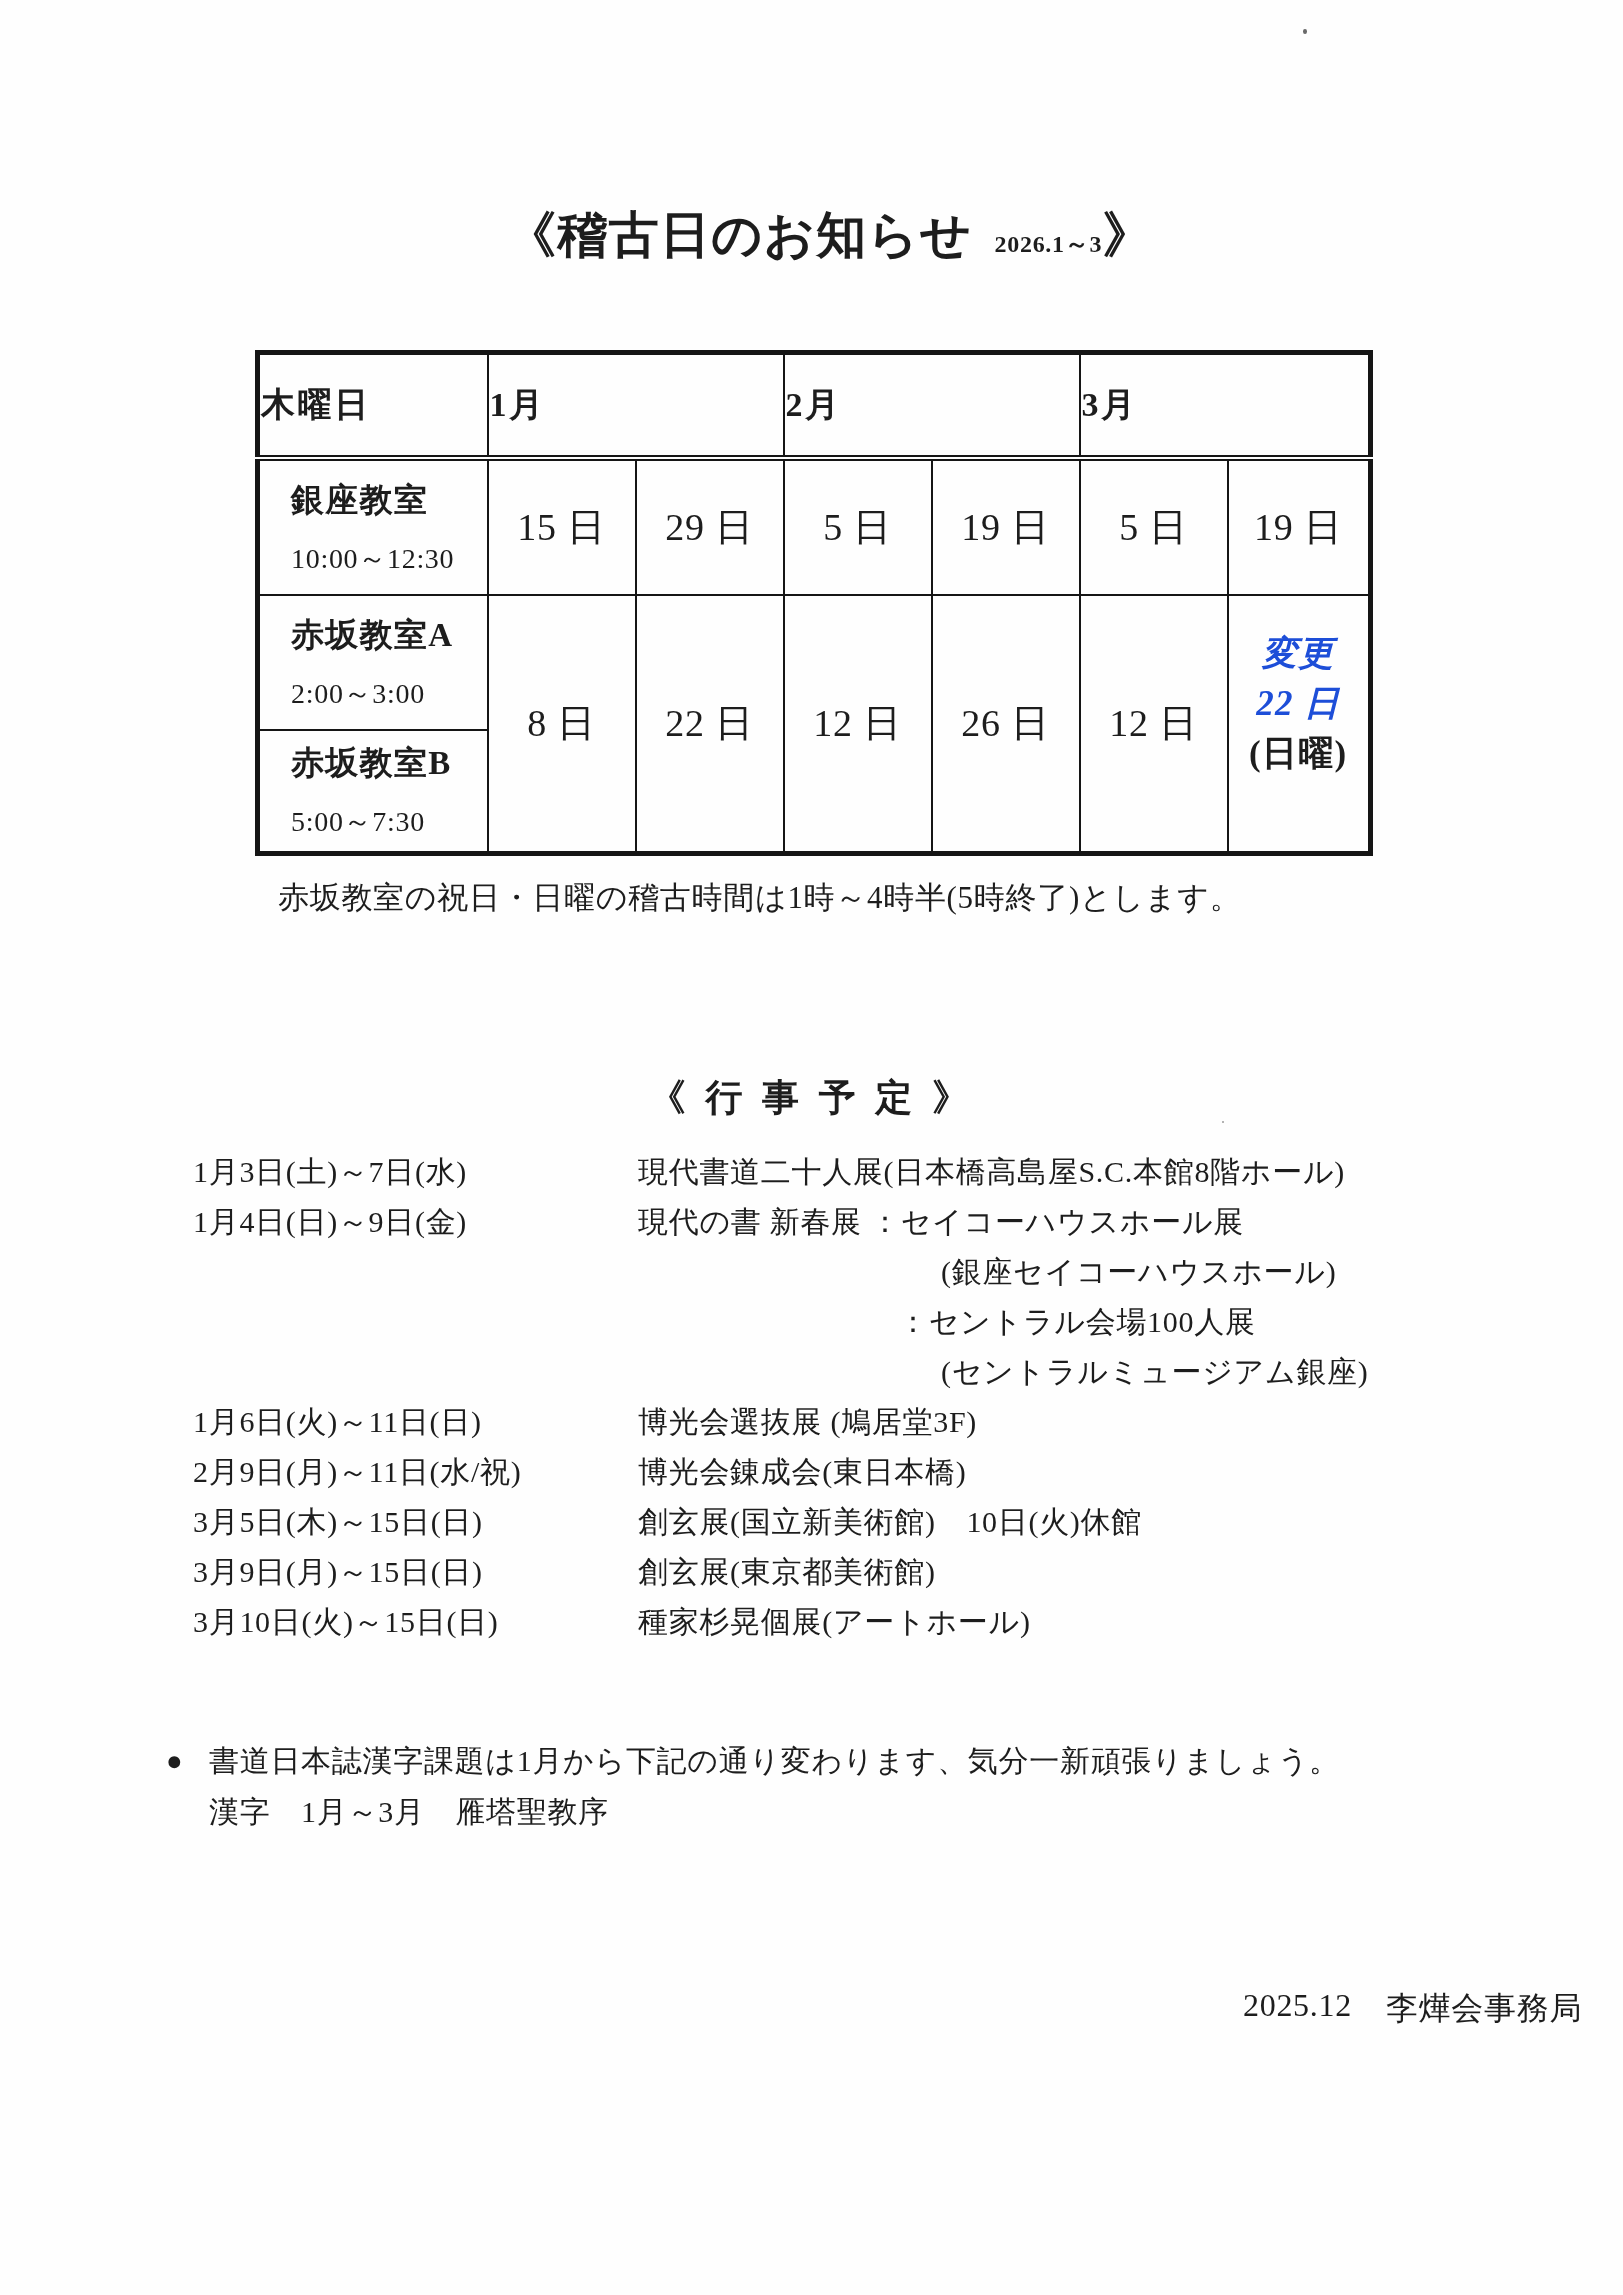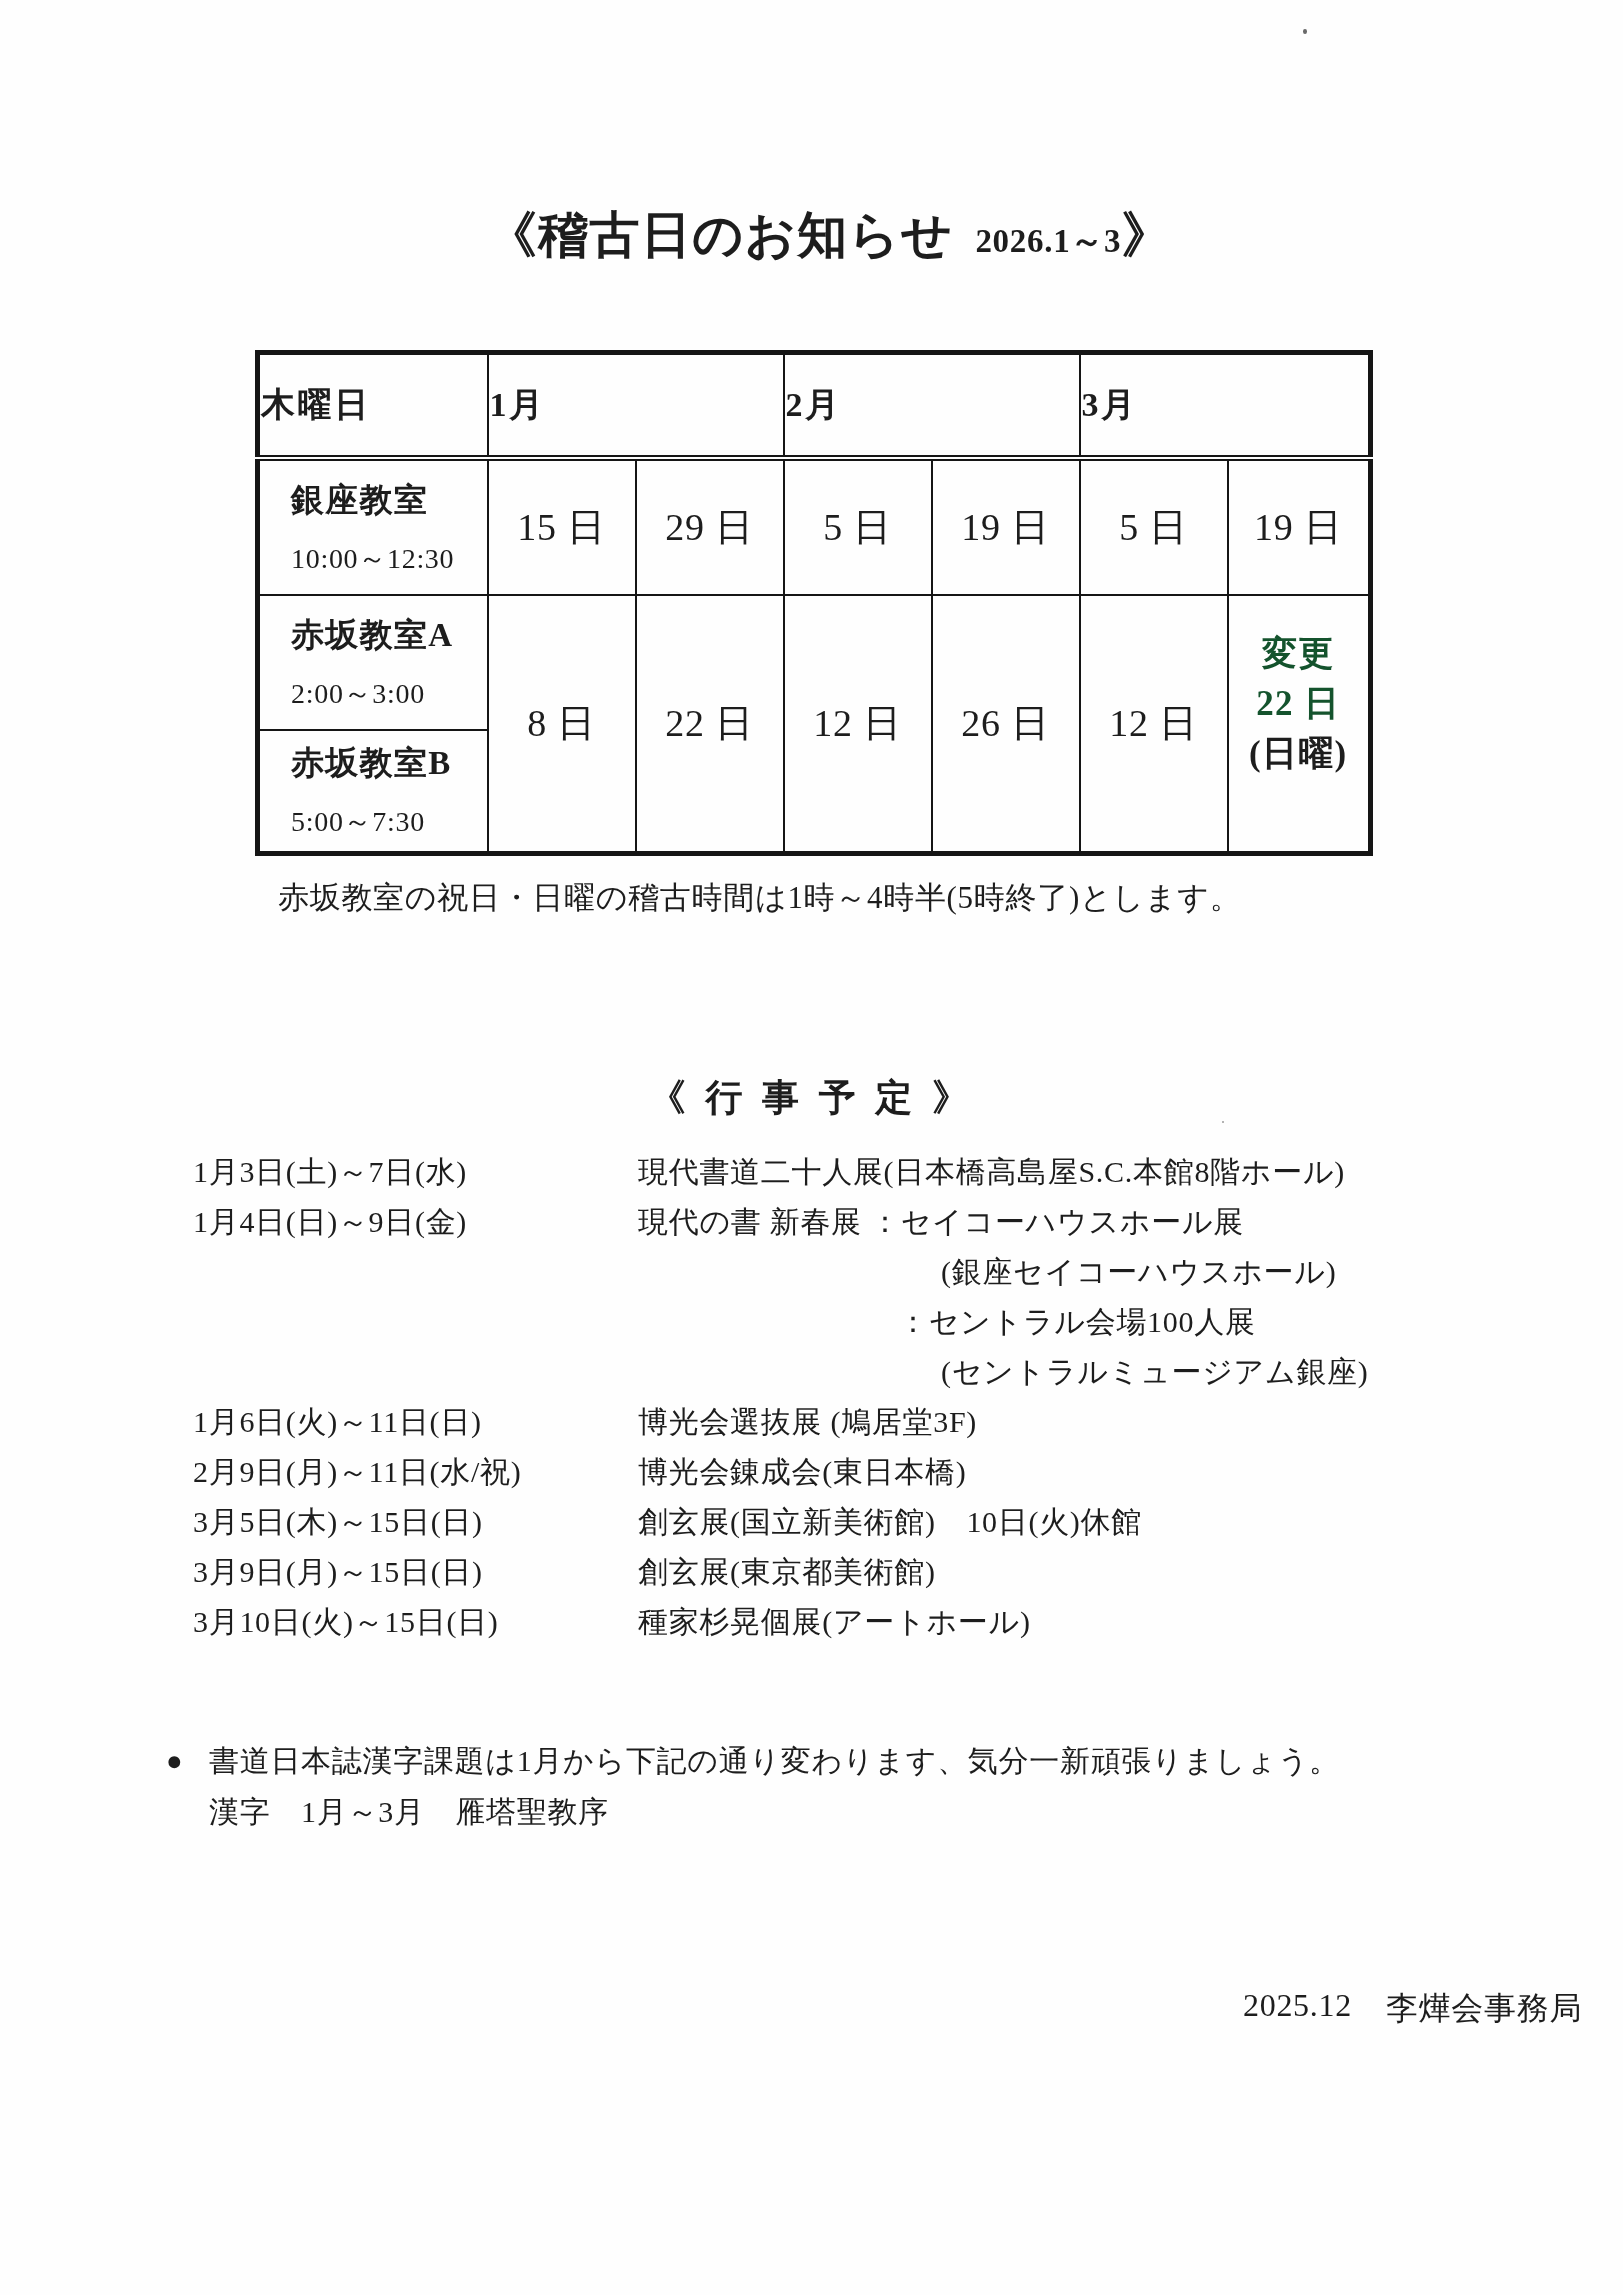--- a/index.html
+++ b/index.html
@@ -13,21 +13,21 @@
   }
 
   
   .title{
     position:absolute;top:202px;left:0;width:100%;
     margin:0;text-align:center;
     font-size:50px;font-weight:700;letter-spacing:1.3px;
     transform:translateX(18.3px);
     white-space:nowrap;
   }
-  .t-sub{font-size:33px;margin-left:22px;letter-spacing:0.7px;}
+  .t-sub{font-size:24px;margin-left:22px;letter-spacing:0.7px;}
 
   
   table.schedule{
     position:absolute;left:255px;top:350px;
     border-collapse:collapse;table-layout:fixed;
     border:5.2px solid #151515;
   }
   .schedule td{border:2.6px solid #151515;vertical-align:middle;}
   .schedule tr.head td{
     border-bottom:6.5px double #151515;
@@ -37,21 +37,21 @@
   .schedule tr.r-ginza{height:137px;}
   .schedule tr.r-akaA{height:135px;}
   .schedule tr.r-akaB{height:123px;}
   .roomcell{padding-left:31px;}
   .room{font-size:33px;font-weight:600;letter-spacing:1.3px;}
   .time{font-size:28px;font-weight:400;margin-top:17px;letter-spacing:0.7px;}
   .daycell{text-align:center;font-size:38px;font-weight:500;letter-spacing:0.7px;}
   .changecell{text-align:center;}
   .changecell .chgwrap{margin-top:-38px;}
   .chgline{font-size:35px;line-height:50px;font-weight:600;letter-spacing:1.3px;}
-  .red{color:#14532d;}
+  .red{color:#1d4ed8;font-style:italic;}
 
   
   .note{
     position:absolute;left:278px;top:877px;margin:0;
     font-size:31px;letter-spacing:0.7px;white-space:nowrap;
   }
 
   
   .events-heading{
     position:absolute;top:1073px;left:0;width:100%;

